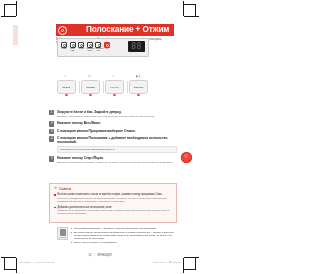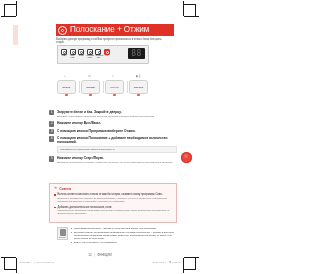--- a/index.html
+++ b/index.html
@@ -27,28 +27,28 @@
 
   
   .edge-tab{position:absolute;left:13px;top:25px;width:5px;height:20px;background:#f7e0da;}
 
   
   .header{position:absolute;left:56px;top:24px;width:118px;height:12px;background:#e03127;}
   .hdr-badge{position:absolute;left:1.5px;top:1.5px;width:9px;height:9px;border-radius:50%;
     background:#e03127;border:1px solid #ffffff;box-sizing:border-box;}
   .hdr-badge i{position:absolute;left:2px;top:2px;width:3px;height:3px;border-radius:50%;
     border:1px solid #fff;box-sizing:border-box;display:block;}
-  .hdr-title{position:absolute;left:14px;top:0px;height:28px;line-height:12px;
-    color:#ffffff;font-size:8.2px;letter-spacing:-0.1px;white-space:nowrap;}
+  .hdr-title{position:absolute;left:30px;top:0px;height:28px;line-height:12px;
+    color:#ffffff;font-size:8.2px;letter-spacing:-0.1px;white-space:nowrap;font-weight:bold;}
 
   .subtitle{position:absolute;left:56px;top:38px;width:112px;color:#4a4a4a;
     font-size:2.6px;line-height:3.4px;letter-spacing:-0.05px;}
 
   
-  .panel{position:absolute;left:57px;top:45px;width:92px;height:19px;
+  .panel{position:absolute;left:57px;top:38px;width:92px;height:19px;
     background:#f0f0f0;border:0.5px solid #c8c8c8;box-sizing:border-box;border-radius:1px;}
   .panel .leds{position:absolute;left:3px;top:2.5px;display:flex;gap:2.6px;}
   .led{width:6px;}
   .led .sq{width:6px;height:6px;border:0.6px solid #3a3a3a;box-sizing:border-box;
     border-radius:1px;background:#fdfdfd;position:relative;}
   .led .sq:after{content:"";position:absolute;left:1.2px;top:1.2px;width:3px;height:3px;
     border:0.5px solid #555;border-radius:50%;box-sizing:border-box;}
   .led .cap{margin-top:0.6px;font-size:1.5px;line-height:1.7px;color:#333;text-align:center;
     letter-spacing:-0.1px;}
   .led.alert .sq{background:#e03127;border-color:#e03127;}

